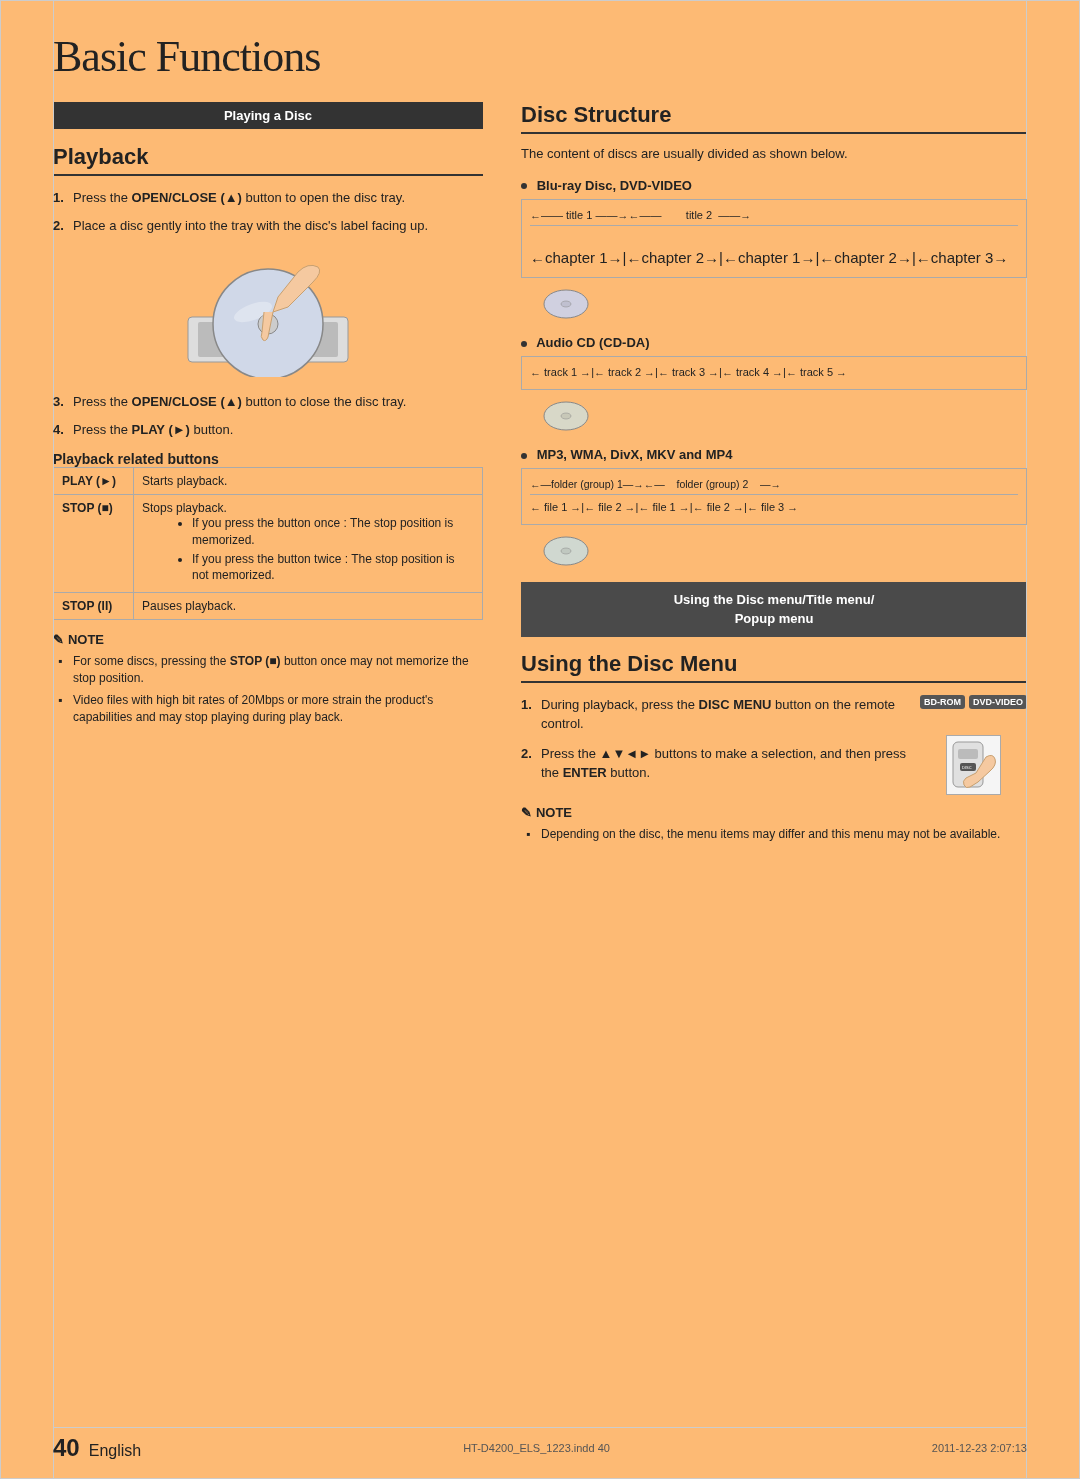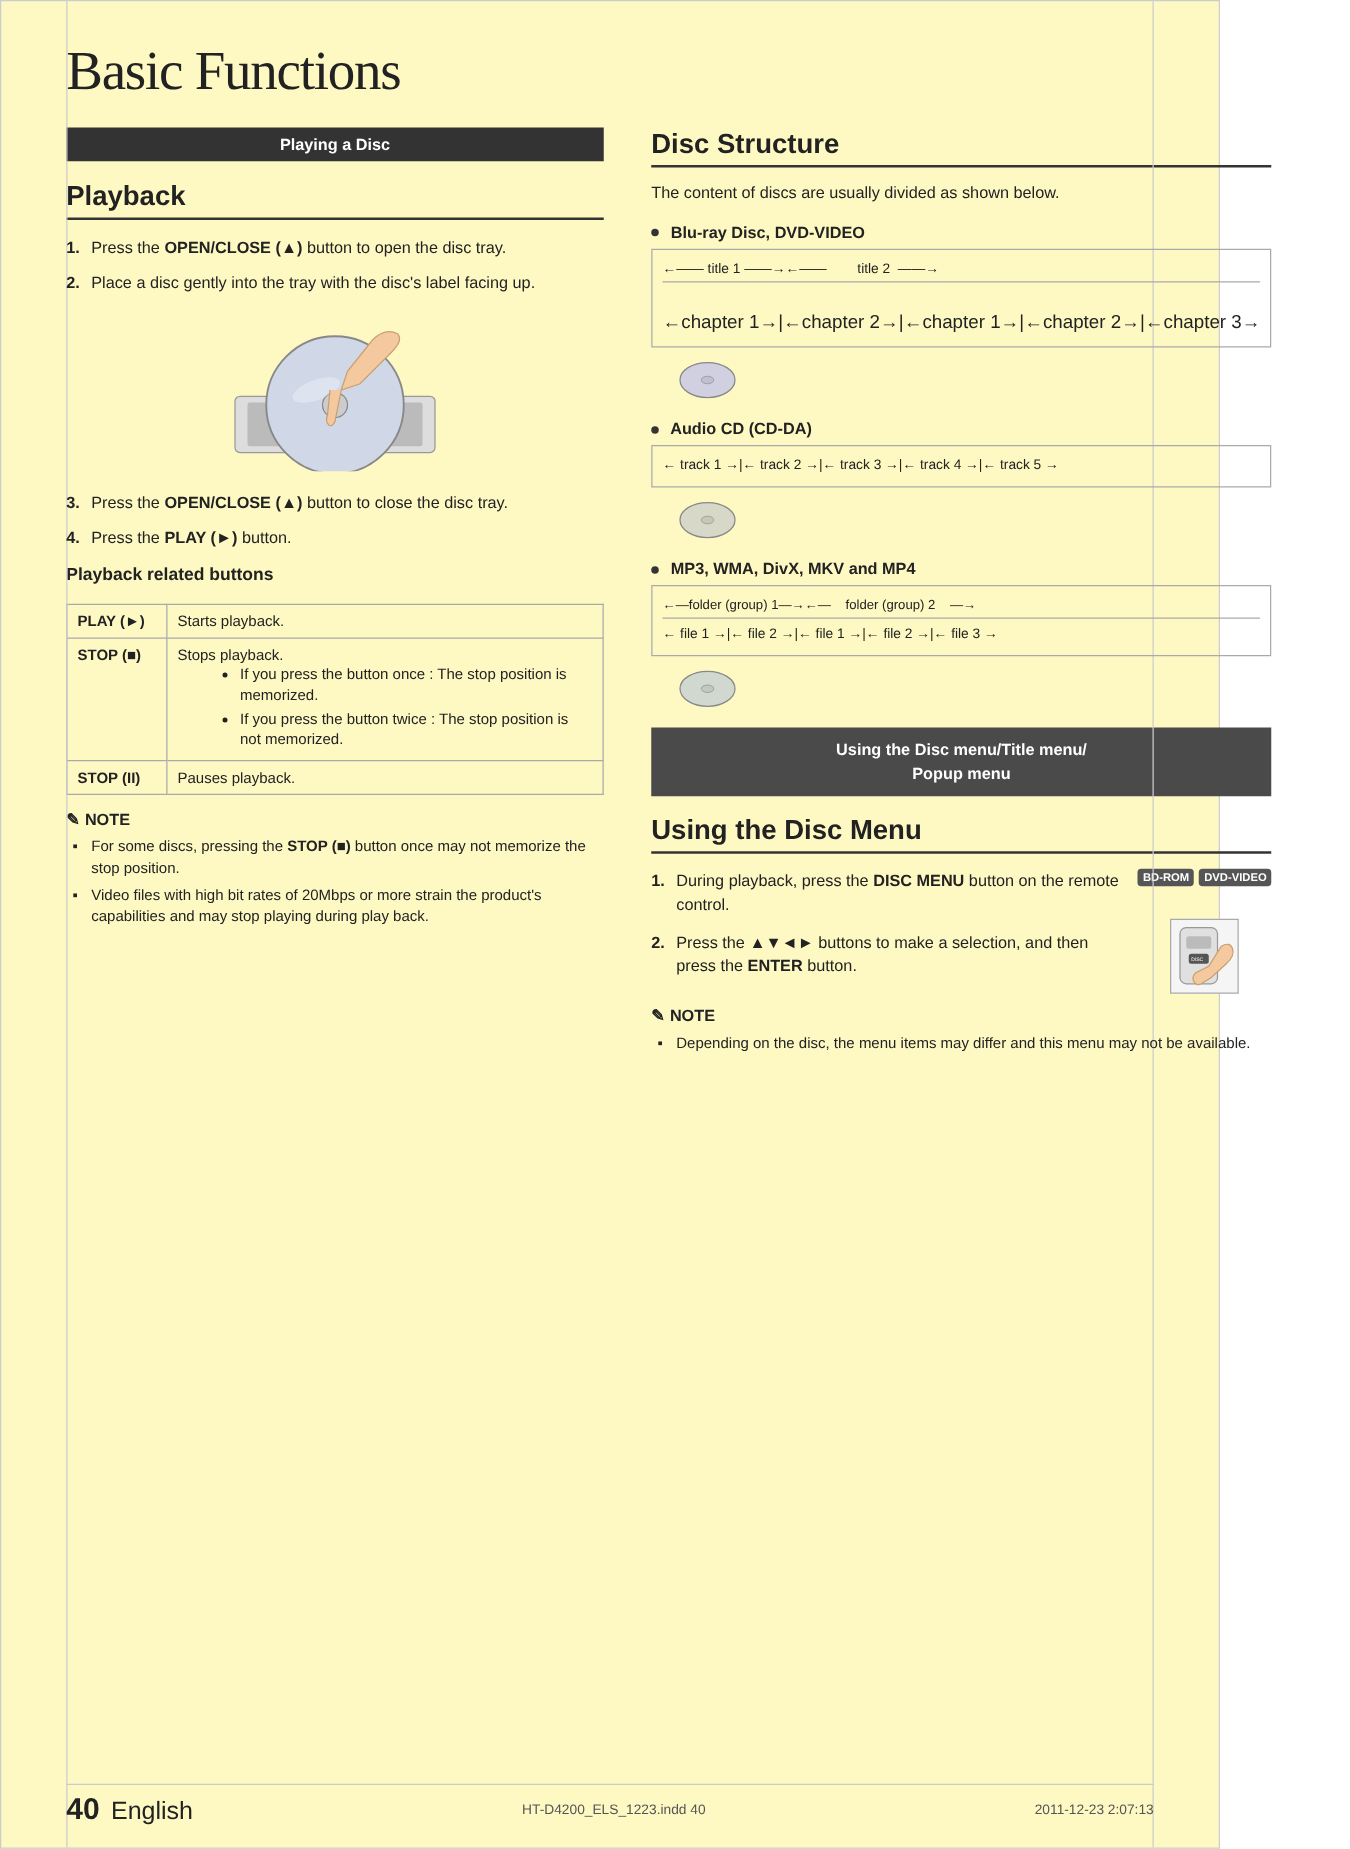--- a/index.html
+++ b/index.html
@@ -6,26 +6,26 @@
     body {
       font-family: Arial, sans-serif;
       font-size: 13px;
       background: #fff;
       color: #222;
       width: 1080px;
       min-height: 1479px;
       position: relative;
     }
     .page-wrapper {
-      width: 976px;
+      width: 1080px;
       min-height: 1479px;
       padding: 0;
       border: 1px solid #ccc;
       position: relative;
-      background: #fef9c3;
+      background: #fdba74;
     }
     
     .margin-left {
       position: absolute;
       left: 52px;
       top: 0;
       bottom: 0;
       width: 1px;
       border-left: 1px solid #ccc;
     }
@@ -106,21 +106,21 @@
       margin: 10px 0 15px 0;
     }
     .disc-image-svg {
       width: 200px;
       height: 130px;
     }
     
     .subsection-title {
       font-size: 14px;
       font-weight: bold;
-      margin-bottom: 16px;
+      margin-bottom: 0;
     }
     
     .button-table {
       width: 100%;
       border-collapse: collapse;
       font-size: 12px;
     }
     .button-table td {
       border: 1px solid #aaa;
       padding: 6px 8px;
@@ -284,21 +284,21 @@
       color: #555;
       border-top: 1px solid #ccc;
       padding-top: 6px;
     }
     .page-number {
       font-size: 24px;
       font-weight: bold;
       color: #222;
     }
     .page-number-english {
-      font-size: 20px;
+      font-size: 16px;
       font-weight: normal;
       color: #222;
       margin-left: 6px;
     }
     
     strong, b { font-weight: bold; }
     
     .bullet-point {
       display: inline-block;
       width: 6px;

